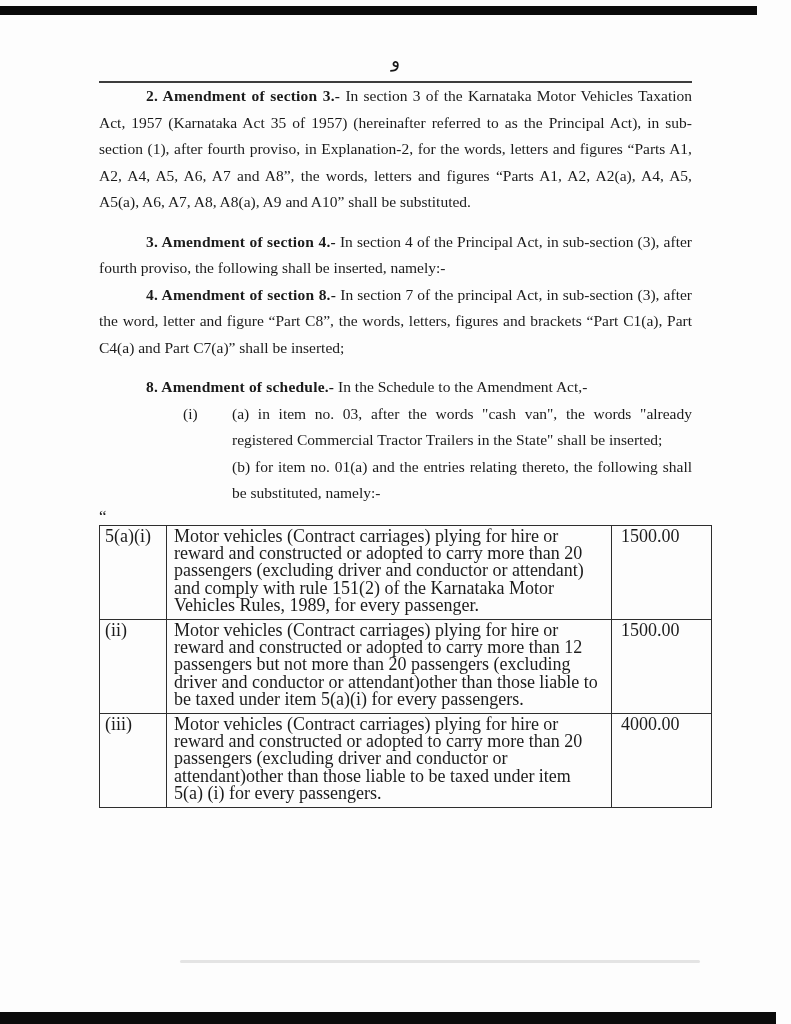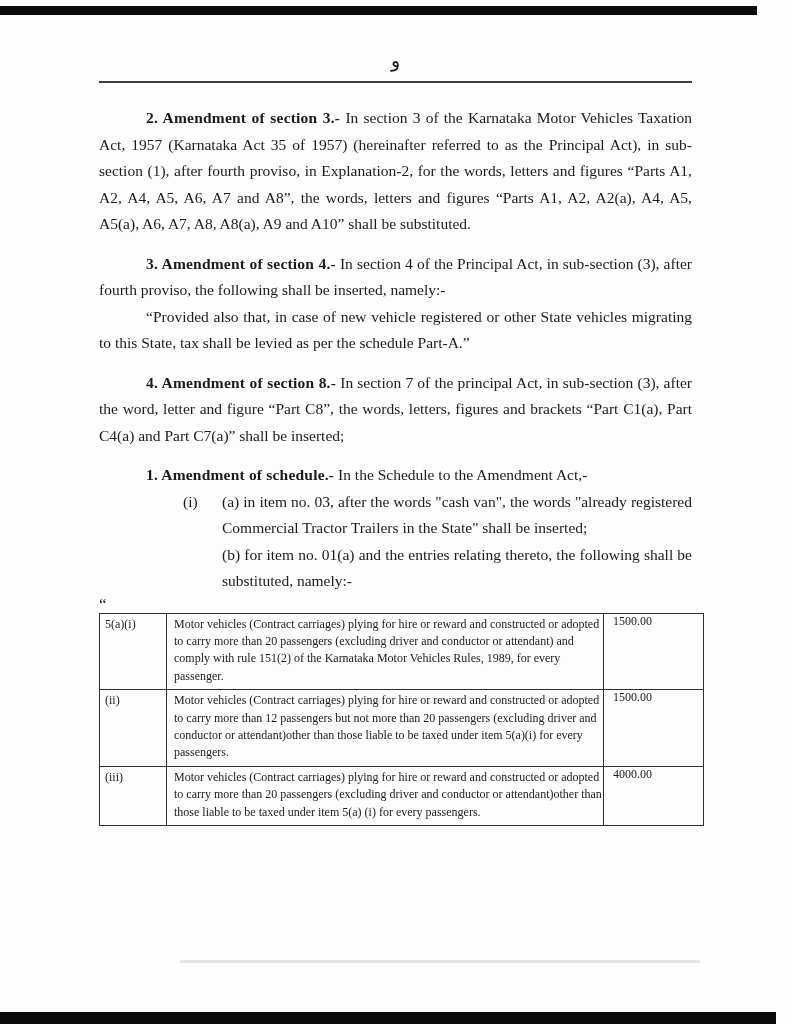--- a/index.html
+++ b/index.html
@@ -46,87 +46,86 @@
   }
 
   .para {
     margin: 0 0 13px 0;
     font-size: 15.5px;
     line-height: 26.5px;
     text-align: justify;
     text-indent: 47px;
   }
   .para.joined { margin-bottom: 0; }
-  .para.first { margin-top: 22px; }
+  .para.first { }
   .bold { font-weight: 700; letter-spacing: .2px; }
 
   .plain-line {
     margin: 0;
     font-size: 15.5px;
     line-height: 26.5px;
     text-indent: 0;
   }
 
   .clause {
     display: flex;
     margin: 0;
   }
   .clause-label {
     flex: 0 0 39px;
     margin-left: 84px;
     font-size: 15.5px; line-height: 26.5px;
   }
-  .clause-body { flex: 1; }
+  .clause-body { flex: 1; margin-left: 10px; }
   .clause-body p {
     margin: 0;
     font-size: 15.5px; line-height: 26.5px;
     text-align: justify;
   }
 
   .open-quote {
     font-size: 17px; line-height: 15px;
     height: 15px;
     margin-top: 2px;
   }
 
   table.tax-table {
     border-collapse: collapse;
     width: 593px;
     table-layout: fixed;
     margin-top: 1px;
   }
   table.tax-table td {
     border: 1.5px solid #2e2e2e;
-    font-size: 12px;
+    font-size: 18px;
     vertical-align: top;
   }
   td.col-no   { width: 58px;  padding: 2px 3px 2px 5px; line-height: 17.4px; }
-  td.col-desc { width: 429px; padding: 2px 0 4px 7px; line-height: 17.4px; }
+  td.col-desc { width: 429px; padding: 2px 8px 4px 7px; line-height: 17.4px; }
   td.col-amt  { width: 90px;  padding: 0 0 0 9px; vertical-align: middle; font-size: 15px; }
 </style>
 </head>
 <body>
 
 <div class="page">
 
   <div class="scan-bar-top"></div>
 
   <div class="content">
 
     <div class="page-number">و</div>
     <div class="head-rule"></div>
 
     <p class="para first"><span class="bold">2. Amendment of section 3.-</span><span> In section 3 of the Karnataka Motor Vehicles Taxation Act, 1957 (Karnataka Act 35 of 1957) (hereinafter referred to as the Principal Act), in sub-section (1), after fourth proviso, in Explanation-2, for the words, letters and figures “Parts A1, A2, A4, A5, A6, A7 and A8”, the words, letters and figures “Parts A1, A2, A2(a), A4, A5, A5(a), A6, A7, A8, A8(a), A9 and A10” shall be substituted.</span></p>
 
     <p class="para joined"><span class="bold">3. Amendment of section 4.-</span><span> In section 4 of the Principal Act, in sub-section (3), after fourth proviso, the following shall be inserted, namely:-</span></p>
-    <p class="para">“Provided also that, in case of new vehicle registered or other State vehicles migrating to this State, tax shall be levied as per the schedule Part-A.”</p>
 
     <p class="para"><span class="bold">4. Amendment of section 8.-</span><span> In section 7 of the principal Act,  in sub-section (3),  after the word, letter and figure “Part C8”, the words, letters, figures and brackets “Part C1(a), Part C4(a) and Part C7(a)” shall be inserted;</span></p>
 
-    <p class="para joined"><span class="bold">1. Amendment of schedule.-</span><span> In the Schedule to the Amendment Act,-</span></p>
+    <p class="para joined"><span class="bold">8. Amendment of schedule.-</span><span> In the Schedule to the Amendment Act,-</span></p>
 
 
     <div class="clause">
       <div class="clause-label">(i)</div>
       <div class="clause-body">
         <p>(a) in item no. 03, after the words "cash van", the words "already registered Commercial Tractor Trailers in the State" shall be inserted;</p>
         <p>(b) for item no. 01(a) and the entries relating thereto, the following shall be substituted, namely:-</p>
       </div>
     </div>
 

